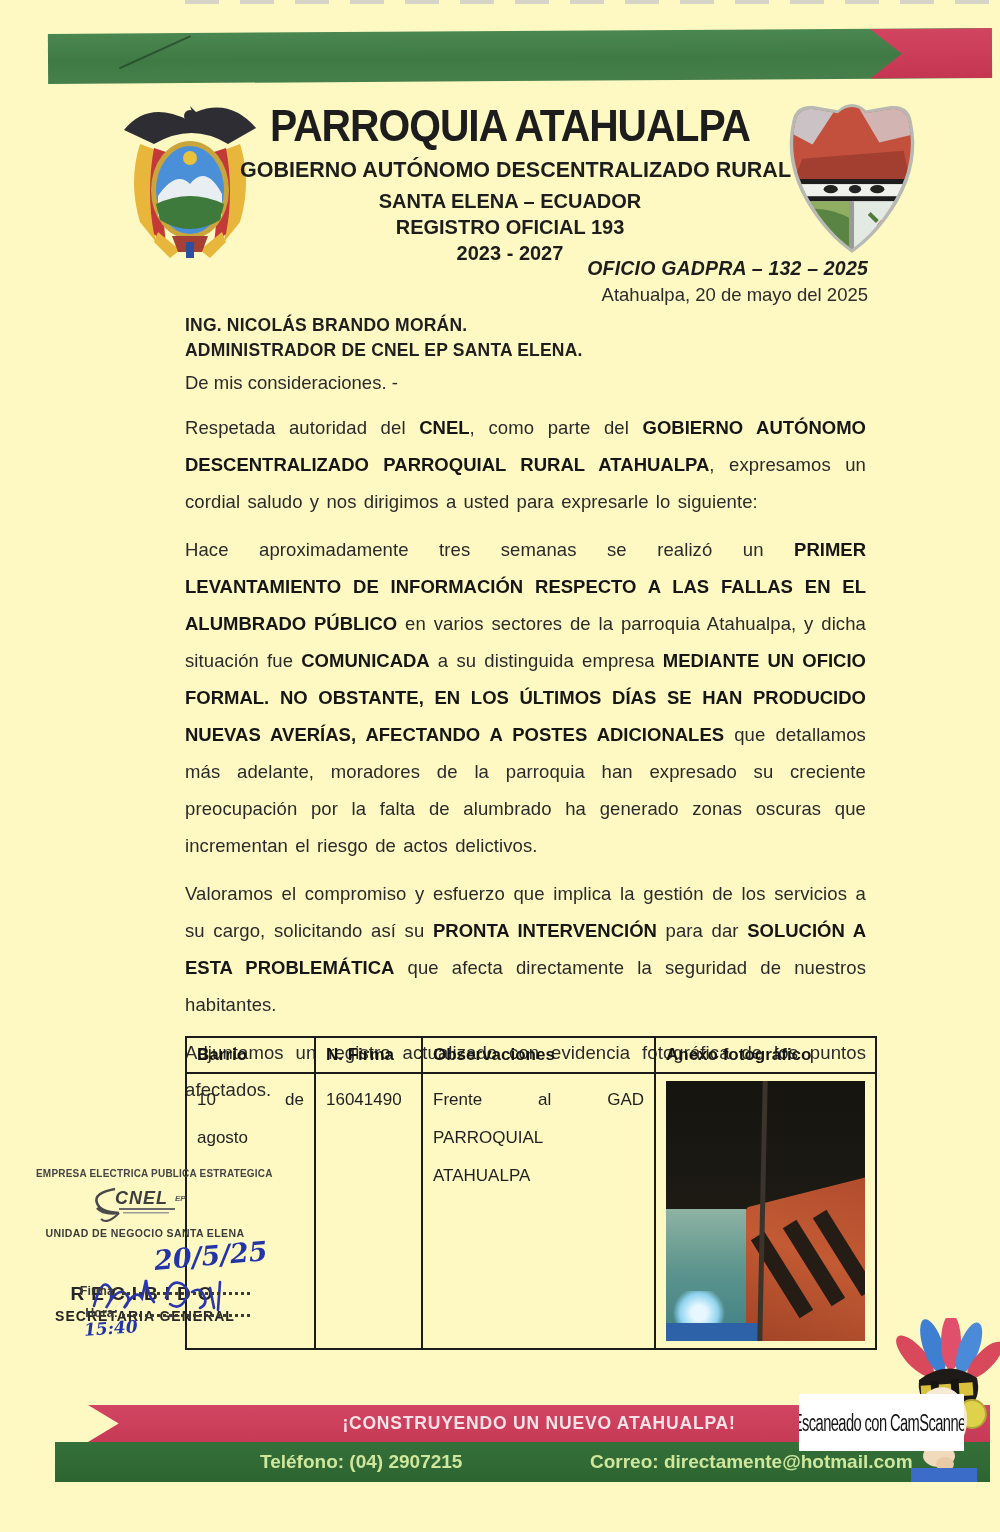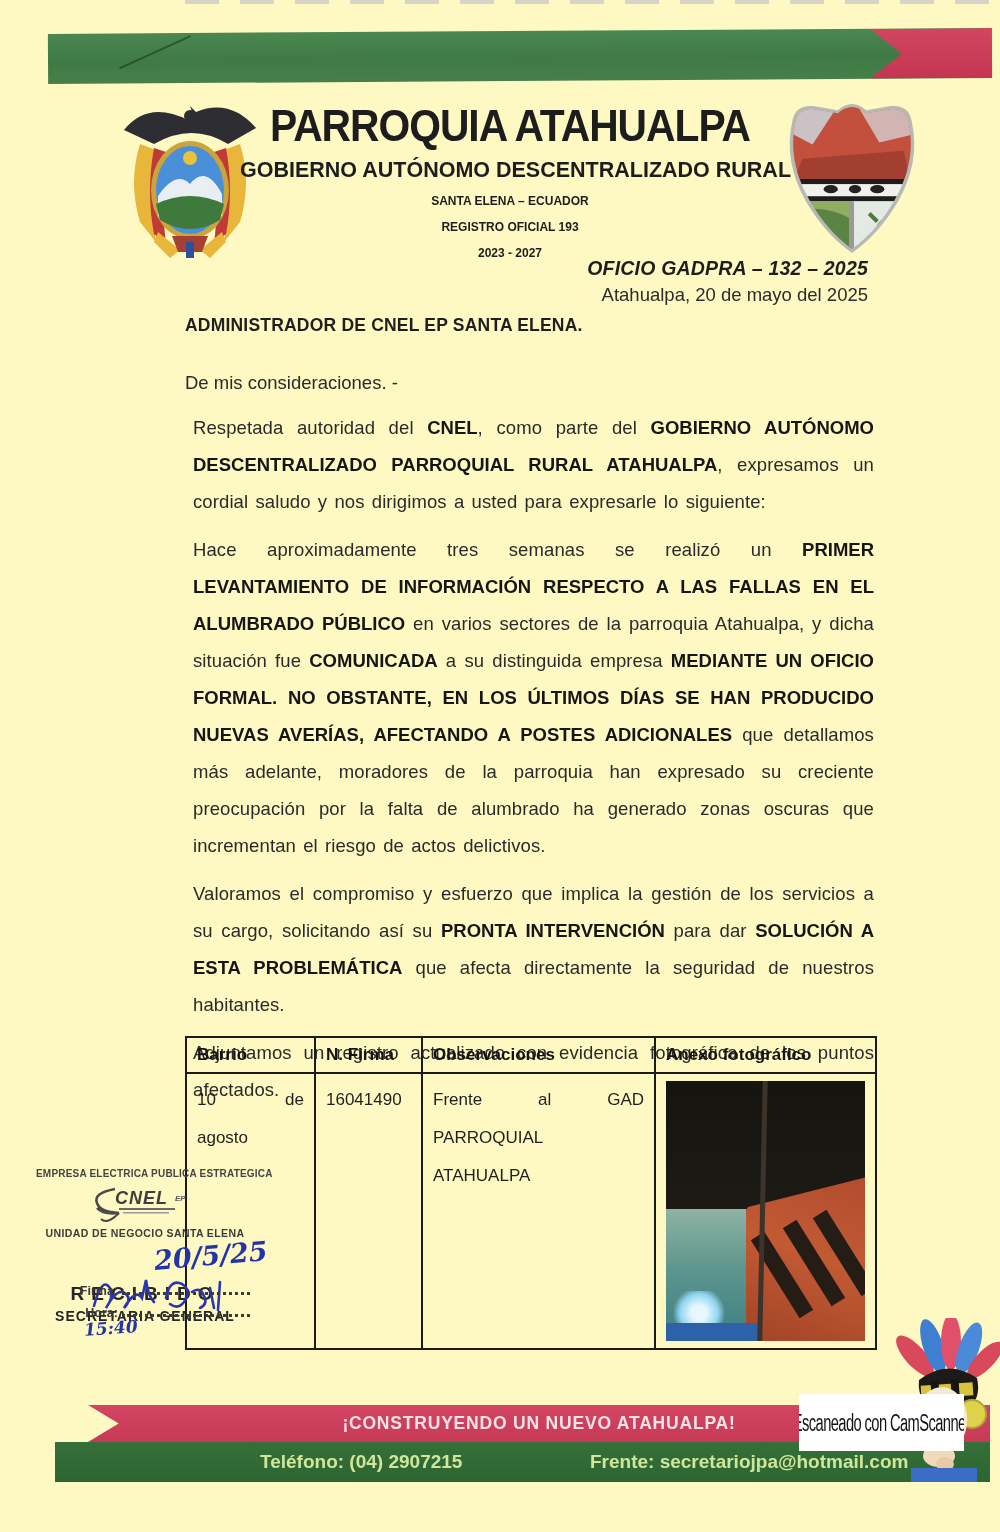--- a/index.html
+++ b/index.html
@@ -22,31 +22,31 @@
     clip-path:polygon(0 0, 100% 0, 100% 100%, 0 100%, 26% 50%); }
   .top-banner .scratch { position:absolute; left:68px; top:18px; width:78px; height:2px;
     background:rgba(18,42,22,.5); transform:rotate(-24deg); }
 
   
   .coat { position:absolute; left:110px; top:92px; width:160px; height:166px; }
   .shield { position:absolute; left:782px; top:98px; width:140px; height:160px; }
   .head-text { position:absolute; left:240px; top:103px; width:540px; text-align:center; color:#1d1d1d; }
   .head-title { font-size:40px; font-weight:800; letter-spacing:-1px; transform:scale(1.02,1.12); margin-bottom:10px; white-space:nowrap; }
   .head-l1 { font-size:21.5px; font-weight:800; margin-bottom:5px; white-space:nowrap; }
-  .head-l2,.head-l3,.head-l4 { font-size:12px; font-weight:800; line-height:26px; }
+  .head-l2,.head-l3,.head-l4 { font-size:20px; font-weight:800; line-height:26px; }
 
   
   .ref { position:absolute; left:470px; top:257px; width:398px; text-align:right; }
   .ref-oficio { font-size:19.5px; font-weight:800; font-style:italic; color:#1e1e1e; letter-spacing:.2px; }
   .ref-date { font-size:18.5px; margin-top:4px; color:#2c2c2c; }
 
   
   .recipient { position:absolute; left:185px; top:313px; font-size:17.5px; font-weight:800; line-height:25px; color:#1f1f1f; letter-spacing:.2px; }
   .salutation { position:absolute; left:185px; top:372px; font-size:18.5px; color:#2a2a2a; }
-  .letter-paras { position:absolute; left:193px; top:409px; width:681px; }
+  .letter-paras { position:absolute; left:185px; top:409px; width:681px; }
   .para { font-size:18.5px; line-height:37px; text-align:justify; color:#2a2a2a; letter-spacing:.1px; word-spacing:2px; }
   .para + .para { margin-top:11px; }
   .para b { color:#161616; letter-spacing:0; }
 
   
   .poste-table { position:absolute; left:185px; top:1036px; border-collapse:collapse; z-index:1; }
   .poste-table th, .poste-table td { border:2px solid #1b1b1b; vertical-align:top; padding:7px 10px; }
   .poste-table th { font-size:17px; font-weight:800; text-align:left; height:34px; color:#141414; }
   .poste-table td { font-size:17px; line-height:38px; color:#1f1f1f; }
   .col-barrio { width:129px; } .col-poste { width:107px; } .col-obs { width:233px; } .col-anexo { width:217px; }
@@ -169,20 +169,21 @@
       <rect x="66" y="102" width="5" height="56" fill="#9a9a95"></rect>
     </g>
   </svg>
 
   <div class="ref">
     <div class="ref-oficio">OFICIO GADPRA – 132 – 2025</div>
     <div class="ref-date">Atahualpa, 20 de mayo del 2025</div>
   </div>
 
   <div class="recipient">
+    <div>ING.  NICOLÁS BRANDO MORÁN.</div>
     <div>ADMINISTRADOR DE CNEL EP SANTA ELENA.</div>
   </div>
 
   <div class="salutation">De mis consideraciones. -</div>
 
   <div class="letter-paras">
       <p class="para"><span>Respetada autoridad del </span><b>CNEL</b><span>, como parte del </span><b>GOBIERNO AUTÓNOMO DESCENTRALIZADO PARROQUIAL RURAL ATAHUALPA</b><span>, expresamos un cordial saludo y nos dirigimos a usted para expresarle lo siguiente:</span></p>
       <p class="para"><span>Hace aproximadamente tres semanas se realizó un </span><b>PRIMER LEVANTAMIENTO DE INFORMACIÓN RESPECTO A LAS FALLAS EN EL ALUMBRADO PÚBLICO</b><span> en varios sectores de la parroquia Atahualpa, y dicha situación fue </span><b>COMUNICADA</b><span> a su distinguida empresa </span><b>MEDIANTE UN OFICIO FORMAL. NO OBSTANTE, EN LOS ÚLTIMOS DÍAS SE HAN PRODUCIDO NUEVAS AVERÍAS, AFECTANDO A POSTES ADICIONALES</b><span> que detallamos más adelante, moradores de la parroquia han expresado su creciente preocupación por la falta de alumbrado ha generado zonas oscuras que incrementan el riesgo de actos delictivos.</span></p>
       <p class="para"><span>Valoramos el compromiso y esfuerzo que implica la gestión de los servicios a su cargo, solicitando así su </span><b>PRONTA INTERVENCIÓN</b><span> para dar </span><b>SOLUCIÓN A ESTA PROBLEMÁTICA</b><span> que afecta directamente la seguridad de nuestros habitantes.</span></p>
       <p class="para"><span>Adjuntamos un registro actualizado con evidencia fotográfica de los puntos afectados.</span></p>
@@ -252,21 +253,21 @@
 
     <div class="stamp-received">RECIBIDO</div>
     <div class="stamp-received-sub">SECRETARIA GENERAL</div>
   </div>
 
   <div class="band-red">
     <span class="slogan">¡CONSTRUYENDO UN NUEVO ATAHUALPA!</span>
   </div>
   <div class="band-green">
     <span class="phone">Teléfono: (04) 2907215</span>
-    <span class="email">Frente: secretariojpa@hotmail.com</span>
+    <span class="email">Correo: directamente@hotmail.com</span>
   </div>
 
   <svg class="mascot" viewBox="0 0 107 164">
     <g>
       <ellipse cx="22" cy="38" rx="10" ry="26" fill="#d8495c" transform="rotate(-42 22 38)"></ellipse>
       <ellipse cx="40" cy="28" rx="10" ry="28" fill="#3f7fd2" transform="rotate(-18 40 28)"></ellipse>
       <ellipse cx="58" cy="24" rx="10" ry="28" fill="#e0506a"></ellipse>
       <ellipse cx="76" cy="30" rx="10" ry="27" fill="#4a8ad8" transform="rotate(20 76 30)"></ellipse>
       <ellipse cx="92" cy="42" rx="9" ry="24" fill="#d8495c" transform="rotate(44 92 42)"></ellipse>
     </g>

